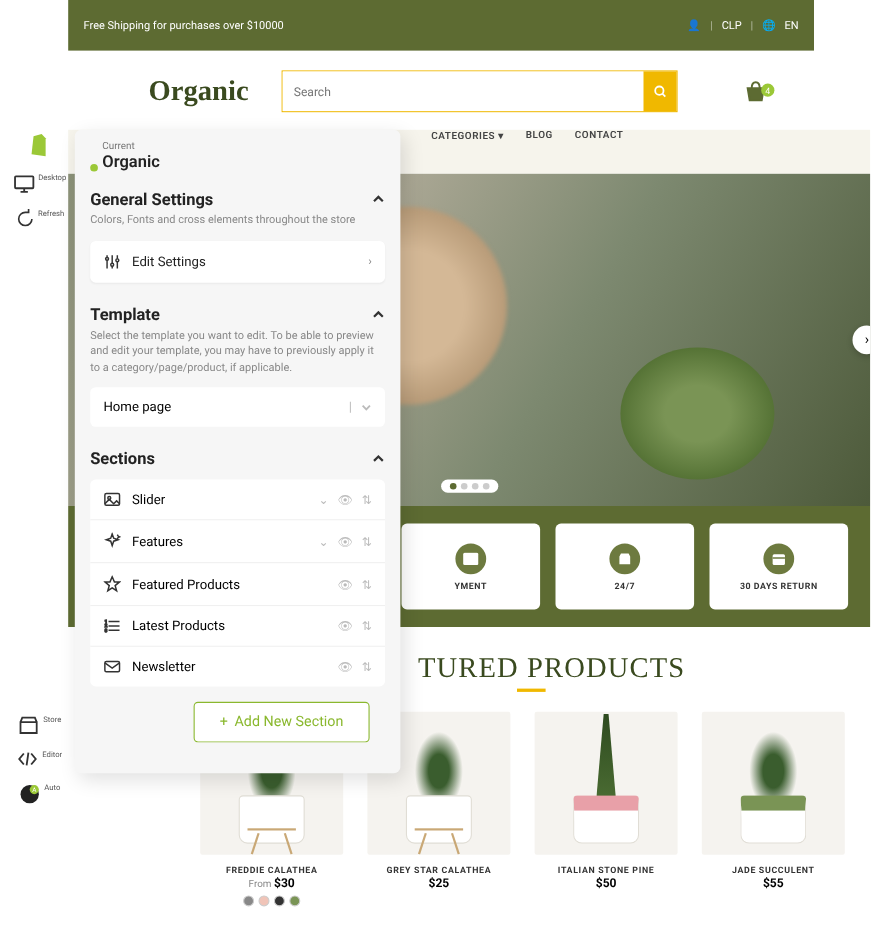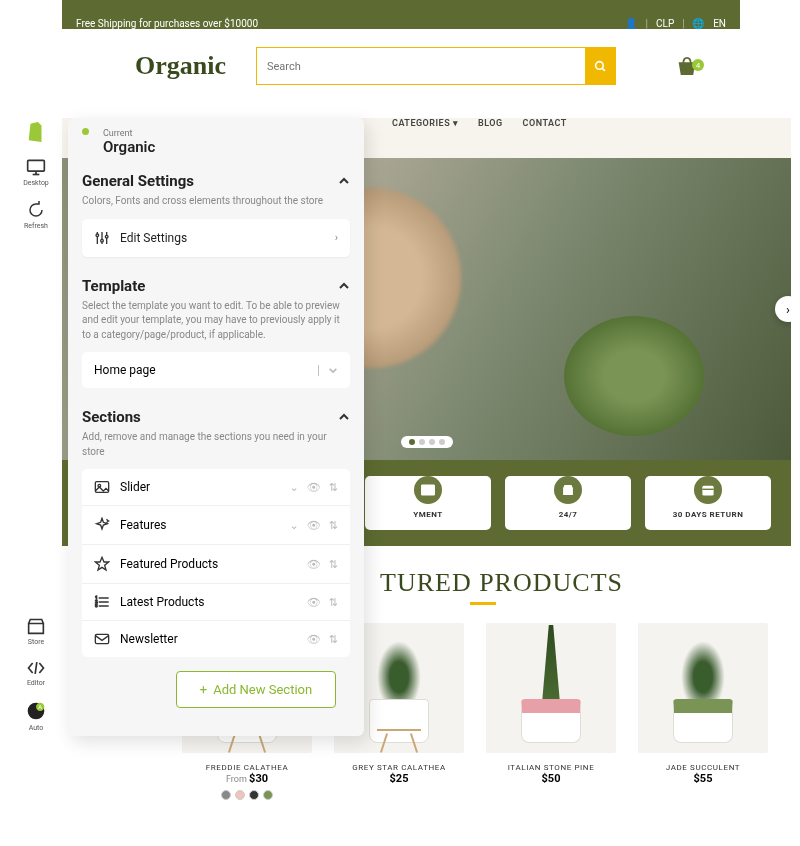--- a/index.html
+++ b/index.html
@@ -1,31 +1,31 @@
 <!DOCTYPE html>
 <html><head>
 <meta charset="utf-8">
 <style>
 *{margin:0;padding:0;box-sizing:border-box;font-family:-apple-system,BlinkMacSystemFont,"Segoe UI",Roboto,sans-serif}
 body{background:#fff;width:800px;height:846px;overflow:hidden;position:relative}
-.topbar{background:#5d6b32;height:29px;margin:0 60px 0 62px;display:flex;align-items:flex-end;justify-content:space-between;padding:0 14px;color:#fff;font-size:10px}
+.topbar{background:#5d6b32;height:46px;margin:0 60px 0 62px;display:flex;align-items:center;justify-content:space-between;padding:0 14px;color:#fff;font-size:10px}
 .topbar-right{display:flex;align-items:center;gap:8px}
 .topbar-right .sep{opacity:.5}
 .header{display:flex;align-items:center;padding:18px 70px 16px 135px;gap:30px}
 .brand{font-family:Georgia,serif;font-size:26px;font-weight:700;color:#3a4a1f}
 .search-wrap{flex:1;display:flex;border:1.5px solid #f0b800;height:38px;max-width:360px}
 .search-input{flex:1;border:none;padding:0 10px;font-size:11px;outline:none}
 .search-btn{width:30px;background:#f0b800;display:flex;align-items:center;justify-content:center;color:#fff}
 .cart{position:relative;margin-left:30px}
 .cart-badge{position:absolute;right:-6px;top:3px;background:#9bc837;color:#fff;font-size:8px;width:12px;height:12px;border-radius:50%;display:flex;align-items:center;justify-content:center}
 .left-rail{position:absolute;left:16px;top:120px;width:40px;display:flex;flex-direction:column;align-items:center;gap:14px}
-.left-rail .tool{display:flex;flex-direction:column;align-items:center;gap:3px;font-size:7px;color:#555;cursor:pointer}
+.left-rail .tool{display:flex;flex-direction:row;gap:3px;font-size:7px;color:#555;cursor:pointer}
 .left-rail.bottom{top:auto;bottom:114px}
 .panel{position:absolute;left:68px;top:118px;width:296px;background:#f6f6f6;border-radius:6px;box-shadow:4px 6px 18px rgba(0,0,0,.12);padding:0 0 18px 0;z-index:10}
-.panel-head{display:flex;align-items:flex-start;gap:14px;padding:10px 14px 6px}
+.panel-head{display:flex;align-items:flex-end;gap:4px;padding:10px 14px 6px}
 .dot{width:7px;height:7px;border-radius:50%;background:#9bc837}
 .panel-head-text .cur{font-size:9px;color:#777}
 .panel-head-text .name{font-size:15px;font-weight:600;color:#222}
 .section{padding:10px 14px}
 .sec-title{font-size:15px;font-weight:700;color:#222;display:flex;justify-content:space-between;align-items:center}
 .sec-desc{font-size:10px;color:#888;margin-top:4px;line-height:1.45}
 .card{background:#fff;border-radius:5px;margin-top:10px;padding:11px 12px;display:flex;align-items:center;gap:10px;font-size:12px;color:#222;box-shadow:0 1px 2px rgba(0,0,0,.05)}
 .card .chev{margin-left:auto;color:#888;font-size:11px}
 .select-card{background:#fff;border-radius:5px;margin-top:10px;padding:11px 12px;display:flex;align-items:center;justify-content:space-between;font-size:12px}
 .select-card .dd{color:#bbb;display:flex;align-items:center;gap:8px}
@@ -37,37 +37,37 @@
 .preview{position:absolute;left:62px;right:9px;top:118px;z-index:1}
 .navbar{background:#f6f4ec;height:40px;display:flex;align-items:flex-start;padding-left:330px;gap:20px;font-size:9px;font-weight:600;color:#444;letter-spacing:.5px}
 .hero{height:302px;background:linear-gradient(120deg,#8b9178 0%,#a9a693 35%,#7d8970 60%,#4d5a3a 100%);position:relative;overflow:hidden}
 .hero::before{content:"";position:absolute;left:30%;top:10%;width:180px;height:180px;background:radial-gradient(circle,#d4b896 40%,#b89b78 70%);border-radius:50%;filter:blur(2px)}
 .hero::after{content:"";position:absolute;right:12%;bottom:8%;width:140px;height:120px;background:radial-gradient(ellipse,#7a9455 30%,#4d6b2e 80%);border-radius:50%}
 .hero-pager{position:absolute;left:50%;bottom:12px;transform:translateX(-50%);background:#fff;border-radius:10px;padding:3px 8px;display:flex;gap:4px}
 .hero-pager span{width:6px;height:6px;border-radius:50%;background:#ccc}
 .hero-pager span.active{background:#5d6b32}
 .hero-next{position:absolute;right:-10px;top:50%;transform:translateY(-50%);width:26px;height:26px;border-radius:50%;background:#fff;display:flex;align-items:center;justify-content:center;box-shadow:0 2px 6px rgba(0,0,0,.2);font-size:13px}
 .features-band{background:#5d6b32;padding:16px 20px;display:flex;gap:14px;justify-content:flex-end}
-.feat{background:#fff;border-radius:5px;width:126px;height:54px;display:flex;flex-direction:column;align-items:center;gap:6px;font-size:8px;font-weight:700;letter-spacing:.5px;color:#333}
+.feat{background:#fff;border-radius:5px;width:126px;height:78px;display:flex;flex-direction:column;align-items:center;justify-content:center;gap:6px;font-size:8px;font-weight:700;letter-spacing:.5px;color:#333}
 .feat .ico{width:28px;height:28px;border-radius:50%;background:#6d7a3f;display:flex;align-items:center;justify-content:center;color:#fff}
 .featured-title{font-family:Georgia,serif;font-size:26px;color:#3a4a1f;padding:22px 0 4px 318px;letter-spacing:1px}
 .featured-underline{width:26px;height:3px;background:#f0b800;margin-left:408px}
 .products{display:flex;gap:22px;padding:18px 30px 0 120px}
 .product{width:130px;text-align:center}
 .product-img{width:130px;height:130px;background:#f5f3ef;border-radius:2px;position:relative;display:flex;align-items:flex-end;justify-content:center;overflow:hidden}
 .pot{width:60px;height:44px;background:#fff;border-radius:4px 4px 8px 8px;border:1px solid #e0ddd5;position:relative;margin-bottom:10px}
 .pot.pink{border-top:14px solid #e8a0a8}
 .pot.green{border-top:14px solid #7a9455}
 .plant{position:absolute;bottom:52px;left:50%;transform:translateX(-50%);width:44px;height:60px;background:radial-gradient(ellipse at 50% 60%,#3a5d2e 30%,transparent 70%)}
 .plant.tall{height:76px;background:linear-gradient(#2d4a1f,#4a6b32);clip-path:polygon(45% 0,55% 0,70% 100%,30% 100%)}
 .stand{position:absolute;bottom:0;left:50%;transform:translateX(-50%);width:44px;height:24px;border-top:2px solid #c9a876}
 .stand::before,.stand::after{content:"";position:absolute;width:2px;height:20px;background:#c9a876;top:2px}
 .stand::before{left:6px;transform:rotate(18deg)}
 .stand::after{right:6px;transform:rotate(-18deg)}
-.product-name{font-size:8px;font-weight:400;letter-spacing:.6px;margin-top:10px;color:#333}
+.product-name{font-size:8px;font-weight:700;letter-spacing:.6px;margin-top:10px;color:#333}
 .product-price{font-size:11px;font-weight:700;margin-top:0}
 .product-price .from{font-weight:400;font-size:9px;color:#888}
 .swatches{display:flex;gap:4px;justify-content:center;margin-top:5px}
 .swatch{width:10px;height:10px;border-radius:50%;border:1px solid #ccc}
 svg{display:block}
 </style>
 </head>
 <body>
 
 <div class="topbar">
@@ -282,21 +282,20 @@
     </div>
   </div>
 
   <div class="section">
     <div class="sec-title">
         <span>Sections</span>
         <svg width="12" height="8" viewBox="0 0 12 8" fill="none" stroke="#333" stroke-width="2">
           <path d="M2 6 L6 2 L10 6"></path>
         </svg>
       </div>
-    <div class="sec-desc">Add, remove and manage the sections you need in your store</div>
     <div class="list">
       <div class="list-item">
         <svg width="16" height="14" viewBox="0 0 24 20" fill="none" stroke="#333" stroke-width="2">
             <rect x="2" y="2" width="20" height="16" rx="2"></rect>
             <circle cx="8" cy="8" r="2"></circle>
             <path d="M2 16 L8 10 L14 16 L18 12 L22 16"></path>
           </svg>
         <span>Slider</span>
         <div class="tools">
             <span>⌄</span>

